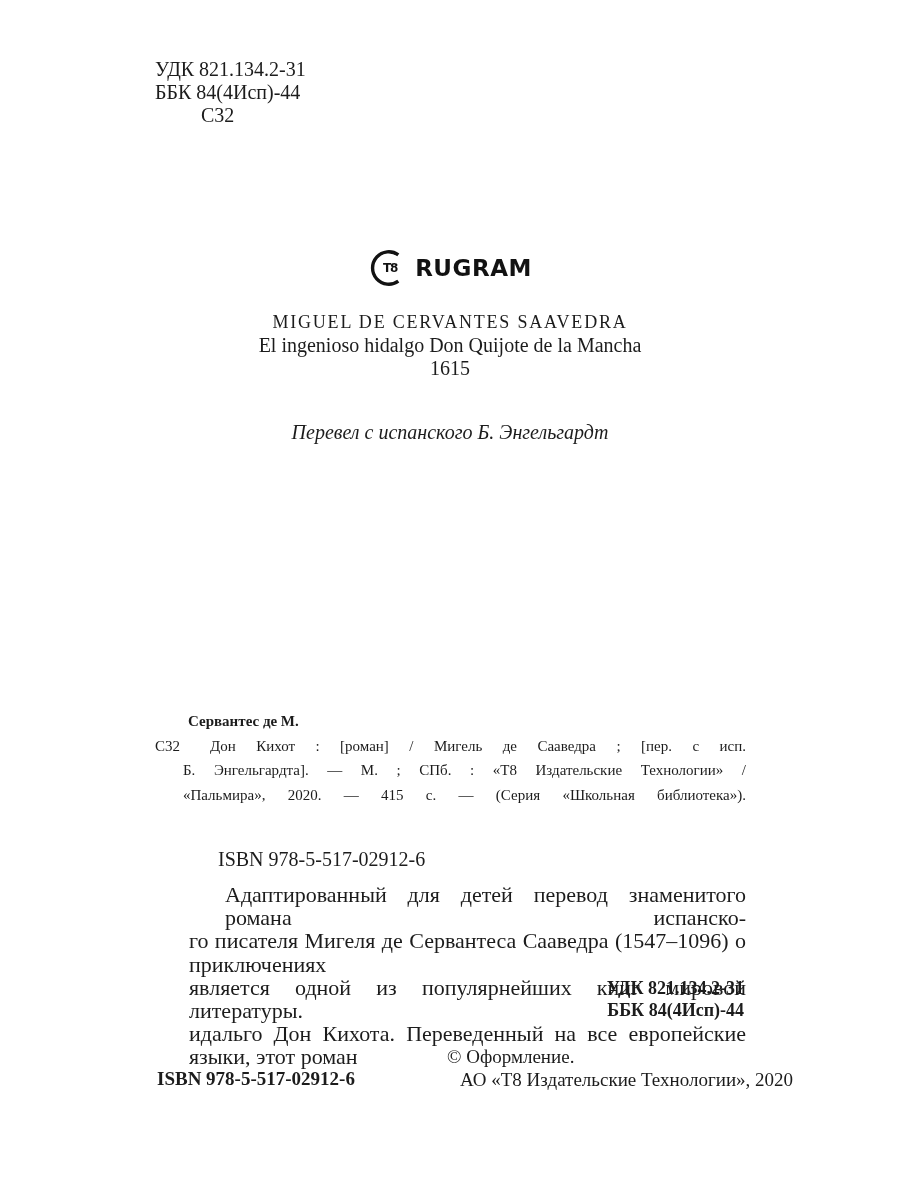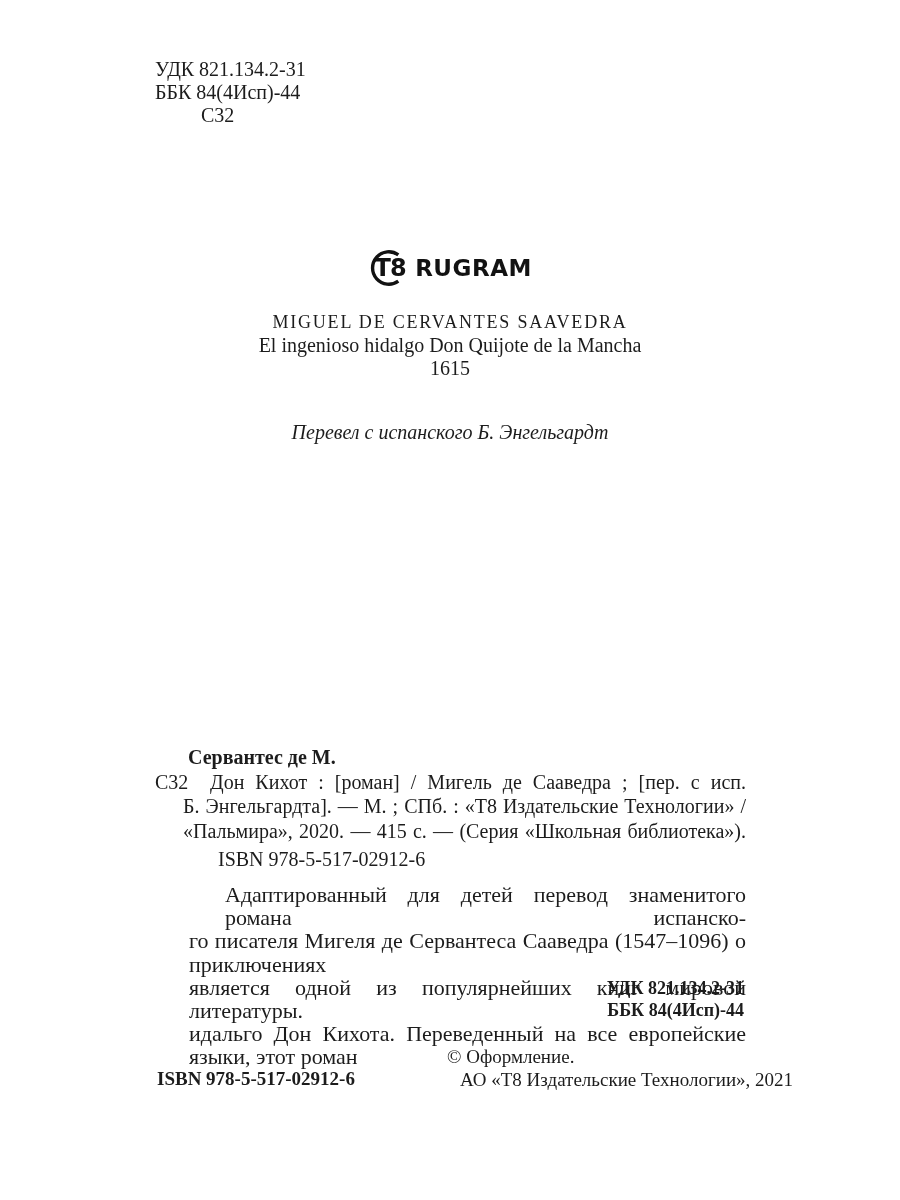--- a/index.html
+++ b/index.html
@@ -14,31 +14,31 @@
 
   
   .top-refs { position:absolute; left:155px; top:58px; font-size:20px; line-height:23px; }
   .top-refs .code-line3 { padding-left:46px; }
 
   
   .logo-row { position:absolute; left:0; top:247px; width:900px; display:flex; justify-content:center; }
   .logo { display:flex; align-items:center; font-family:"DejaVu Sans", sans-serif; font-weight:bold; color:#121212; }
   .logo-t8wrap { position:relative; width:42px; height:42px; display:flex; align-items:center; justify-content:center; }
   .logo-t8wrap svg { position:absolute; left:0; top:0; }
-  .logo-t8 { position:relative; font-size:24px; letter-spacing:-1px; padding-left:2px; }
+  .logo-t8 { position:relative; font-size:12px; letter-spacing:-1px; padding-left:2px; }
   .logo-name { font-size:23px; letter-spacing:0.5px; margin-left:5px; }
 
   
   .title-block { position:absolute; left:0; top:311px; width:900px; text-align:center; font-size:20px; line-height:23px; }
   .title-author { font-size:18px; letter-spacing:1.8px; }
 
   .translator { position:absolute; left:0; top:421px; width:900px; text-align:center; font-style:italic; font-size:20px; }
 
   
-  .citation { position:absolute; left:155px; top:745px; width:591px; font-size:20px; line-height:24.6px; }
+  .citation { position:absolute; left:155px; top:709px; width:591px; font-size:15px; line-height:24.6px; }
   .citation-author { font-weight:bold; padding-left:33px; }
   .citation-body { position:relative; padding-left:28px; }
   .citation-code { position:absolute; left:0; top:0; }
   .citation-body .jline { display:block; text-align:justify; text-align-last:justify; }
   .citation-body .jline:first-child { padding-left:27px; }
 
   .isbn-line { position:absolute; left:218px; top:848px; font-size:20px; }
 
   
   .annotation { position:absolute; left:189px; top:883px; width:557px; font-size:22px; line-height:23.2px; }
@@ -102,17 +102,17 @@
       <span class="jline">идальго Дон Кихота. Переведенный на все европейские языки, этот роман</span>
     </div>
 
   <div class="bottom-refs">
     <div>УДК 821.134.2-31</div>
     <div>ББК 84(4Исп)-44</div>
   </div>
 
   <div class="footer-copyright">
     <div>© Оформление.</div>
-    <div class="cline2">АО «Т8 Издательские Технологии», 2021</div>
+    <div class="cline2">АО «Т8 Издательские Технологии», 2020</div>
   </div>
   <div class="footer-isbn">ISBN 978-5-517-02912-6</div>
 
 </div>
 
 </body></html>

